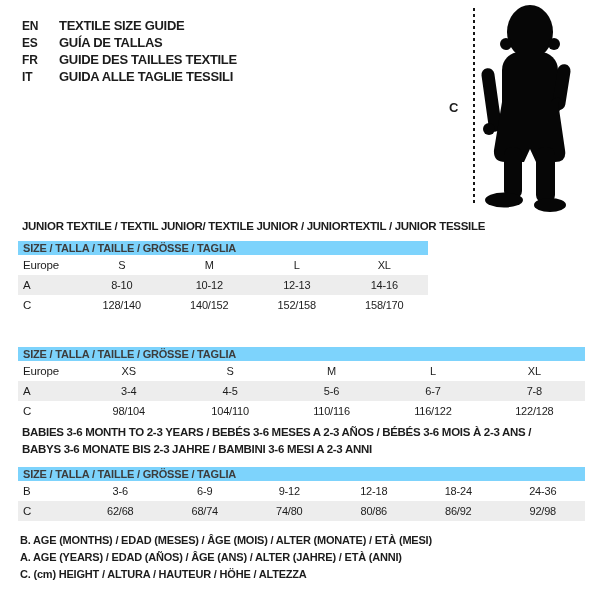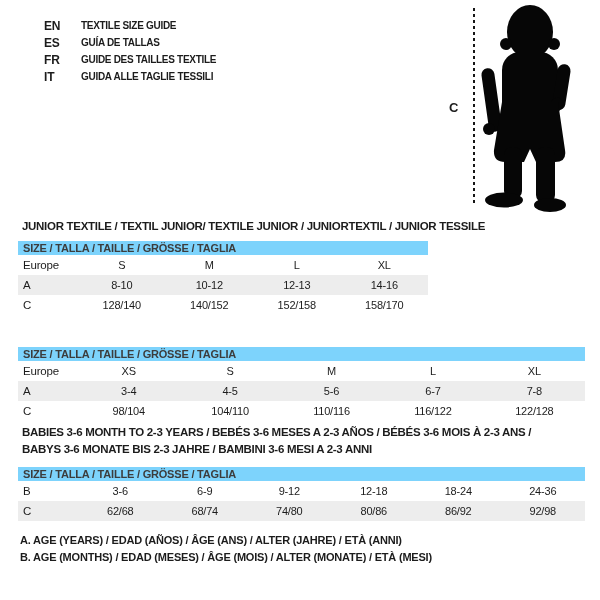--- a/index.html
+++ b/index.html
@@ -2,23 +2,23 @@
 <html><head>
 <meta charset="utf-8">
 <style>
   html,body{margin:0;padding:0;background:#fff;}
   #canvas{
     position:relative;width:600px;height:600px;background:#ffffff;overflow:hidden;
     font-family:"Liberation Sans", sans-serif;color:#1c1c1c;
   }
   
   .lang-block{position:absolute;left:22px;top:17px;}
-  .lang-row{display:flex;height:17px;align-items:center;margin-left:22px;}
+  .lang-row{display:flex;height:17px;align-items:center;}
   .lang-code{width:37px;font-size:12px;font-weight:700;letter-spacing:-0.2px;}
-  .lang-title{font-size:10px;font-weight:700;letter-spacing:-0.3px;white-space:nowrap;}
+  .lang-title{font-size:13px;font-weight:700;letter-spacing:-0.3px;white-space:nowrap;}
   
   .dash-line{
     position:absolute;left:473px;top:8px;width:2px;height:198px;
     background:repeating-linear-gradient(to bottom,#161616 0 3px,transparent 3px 6px);
   }
   .fig-label{position:absolute;left:449px;top:100px;font-size:13px;font-weight:700;}
   .baby{position:absolute;left:480px;top:2px;width:115px;height:212px;}
   
   .tbl-title{position:absolute;left:22px;font-size:11.5px;font-weight:700;letter-spacing:-0.3px;white-space:nowrap;}
   .tbl-title-line{line-height:17px;}
@@ -155,17 +155,18 @@
         <span class="tval">62/68</span>
         <span class="tval">68/74</span>
         <span class="tval">74/80</span>
         <span class="tval">80/86</span>
         <span class="tval">86/92</span>
         <span class="tval">92/98</span>
       </div>
     </div>
 
   <div class="legend-block">
+    <div class="legend-line">B. AGE (MONTHS) / EDAD (MESES) / ÂGE (MOIS) / ALTER (MONATE) / ETÀ (MESI)</div>
     <div class="legend-line">A. AGE (YEARS) / EDAD (AÑOS) / ÂGE (ANS) / ALTER (JAHRE) / ETÀ (ANNI)</div>
-    <div class="legend-line">B. AGE (MONTHS) / EDAD (MESES) / ÂGE (MOIS) / ALTER (MONATE) / ETÀ (MESI)</div>
+    <div class="legend-line">C. (cm) HEIGHT / ALTURA / HAUTEUR / HÖHE / ALTEZZA</div>
   </div>
 
 </div>
 
 </body></html>

